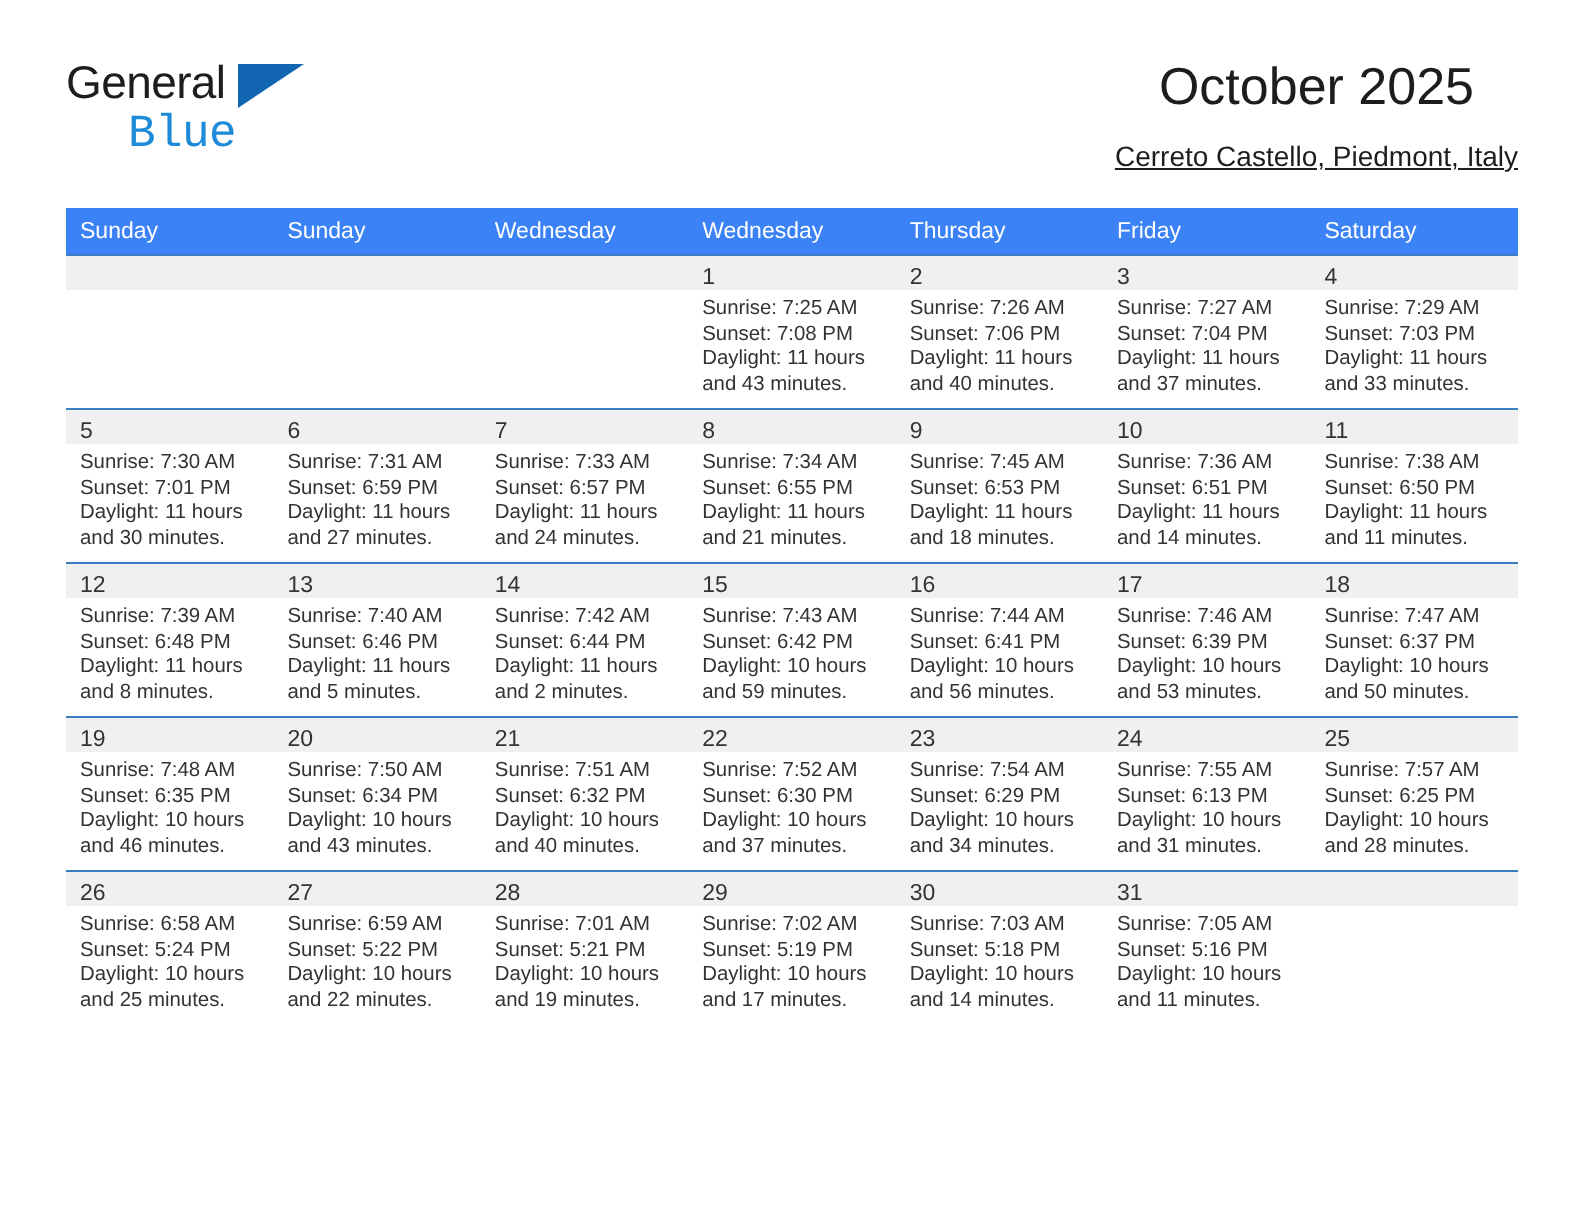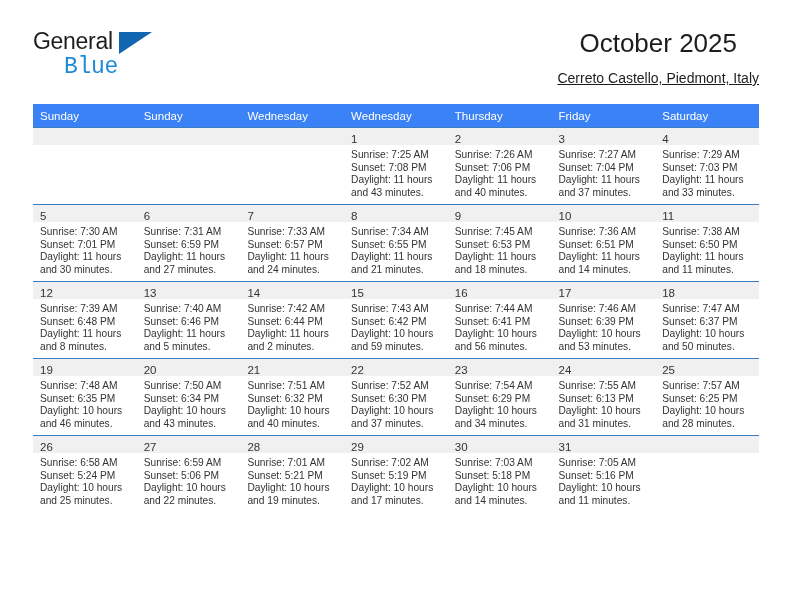--- a/index.html
+++ b/index.html
@@ -482,21 +482,21 @@
                 <div>Daylight: 10 hours</div>
                 <div>and 25 minutes.</div>
               </div>
             </div>
           </td>
           <td>
             <div class="daycell">
               <div class="daynum-band"><span class="daynum">27</span></div>
               <div class="dayinfo">
                 <div>Sunrise: 6:59 AM</div>
-                <div>Sunset: 5:06 PM</div>
+                <div>Sunset: 5:22 PM</div>
                 <div>Daylight: 10 hours</div>
                 <div>and 22 minutes.</div>
               </div>
             </div>
           </td>
           <td>
             <div class="daycell">
               <div class="daynum-band"><span class="daynum">28</span></div>
               <div class="dayinfo">
                 <div>Sunrise: 7:01 AM</div>

